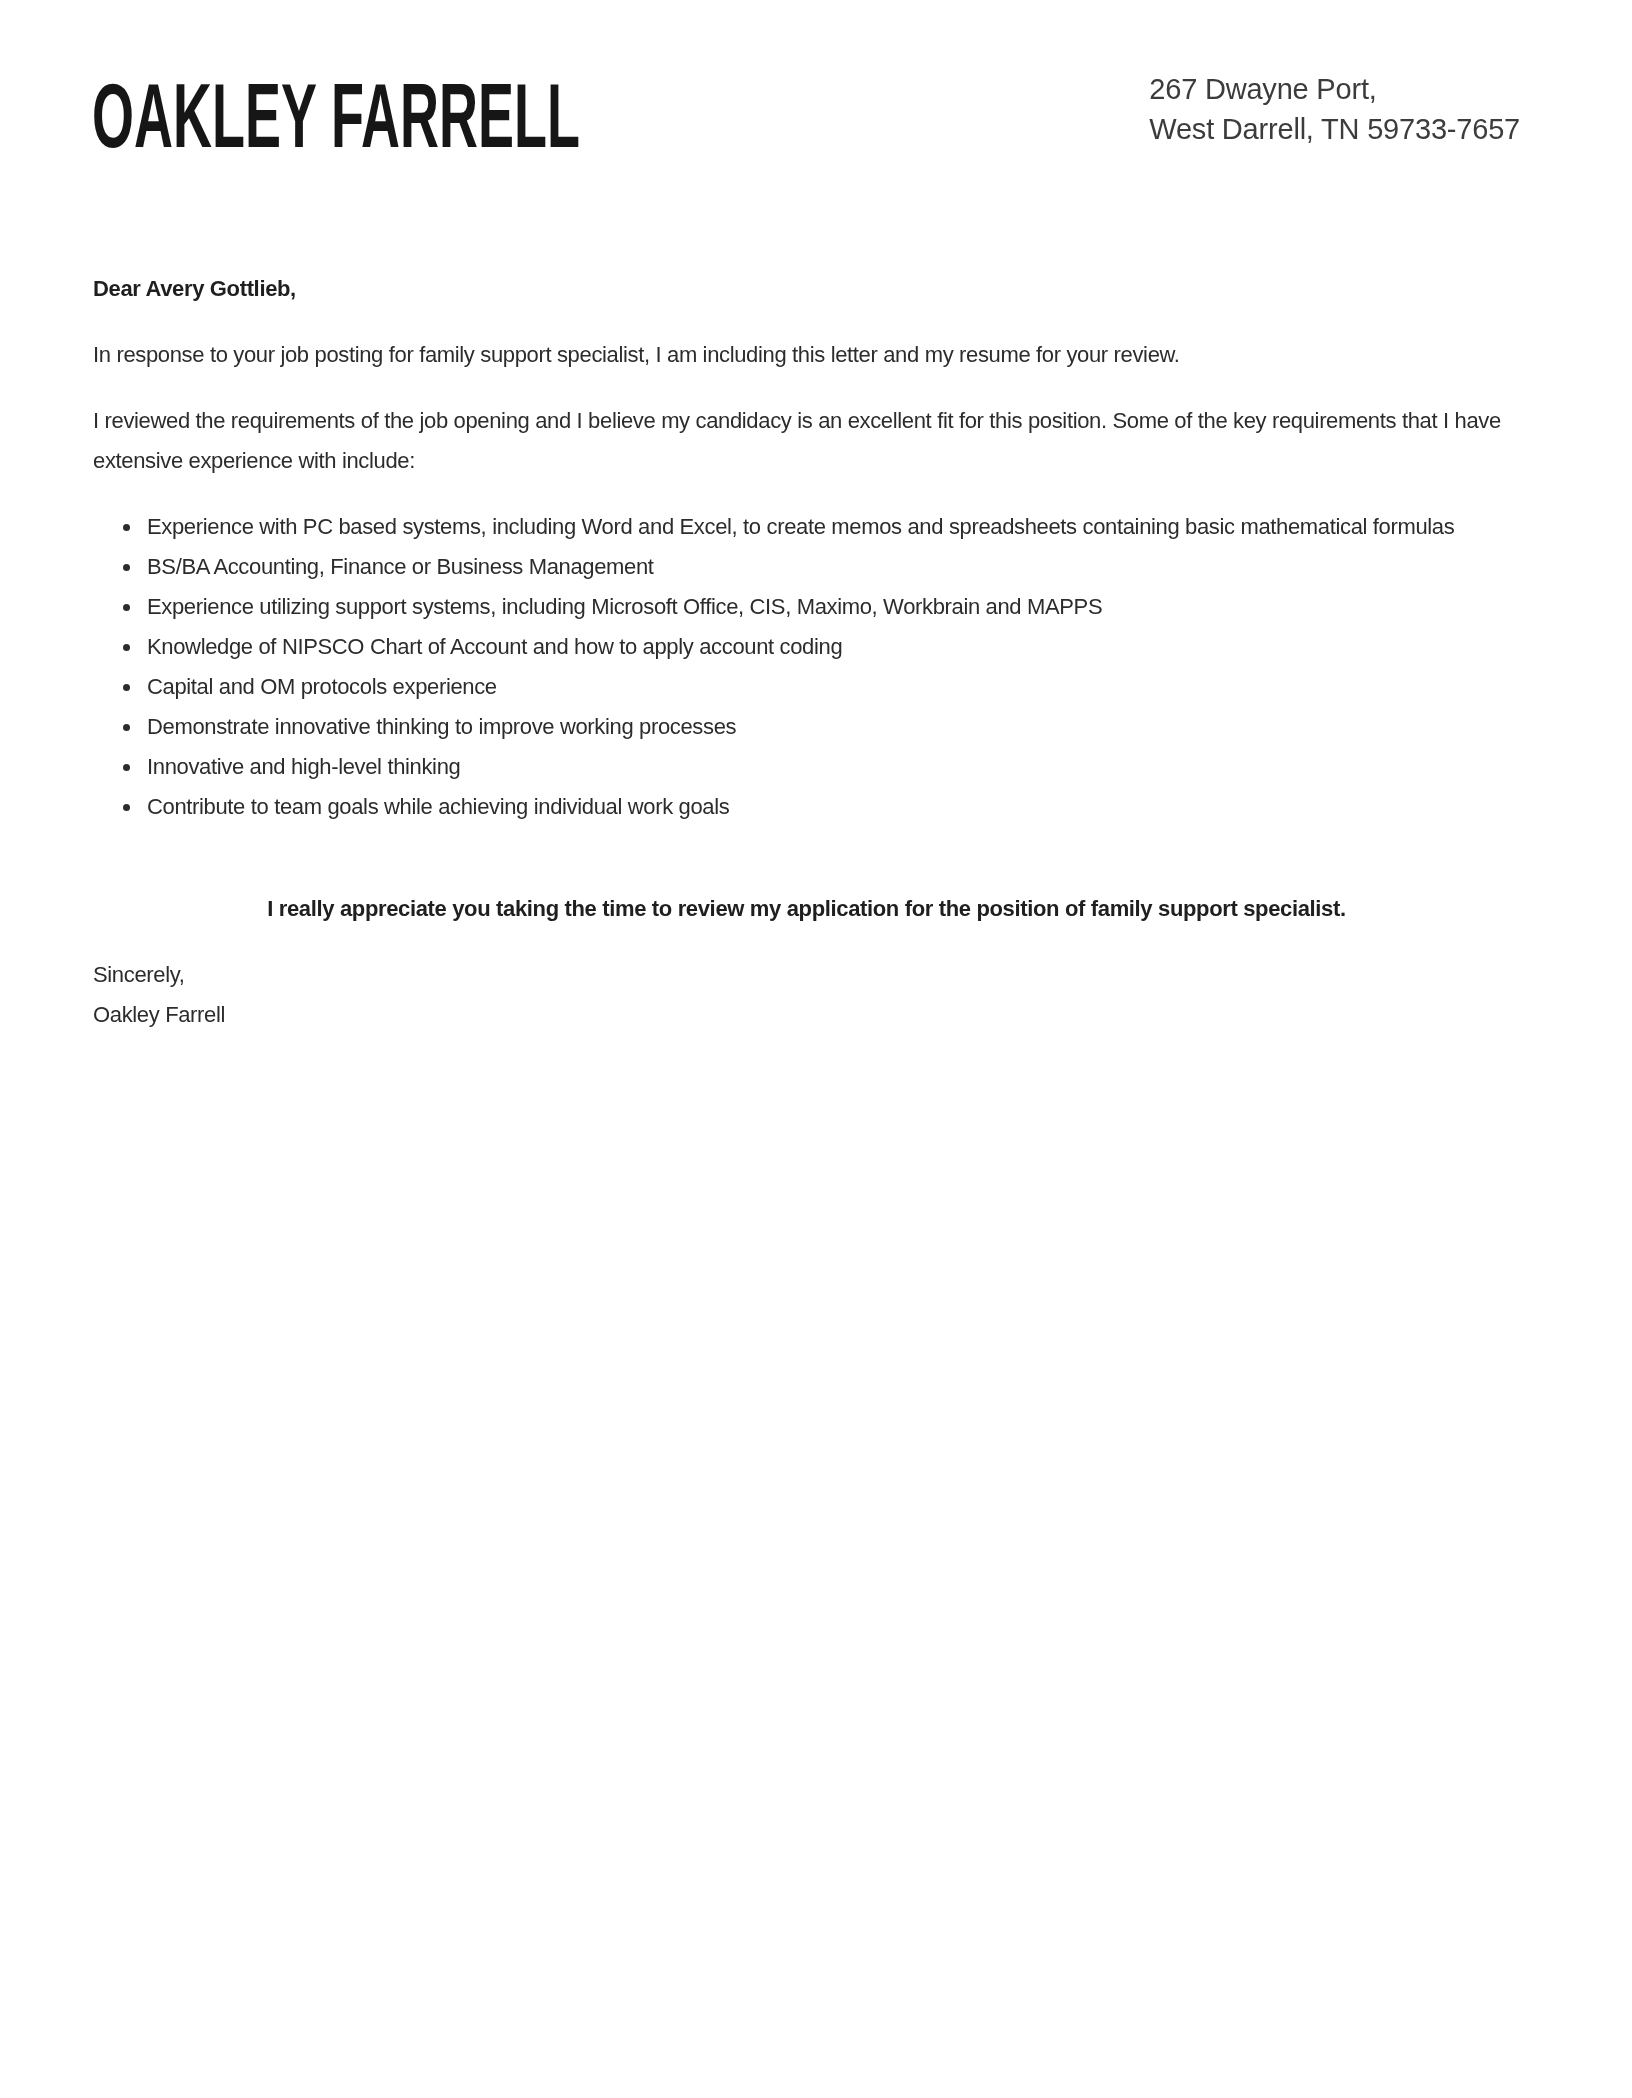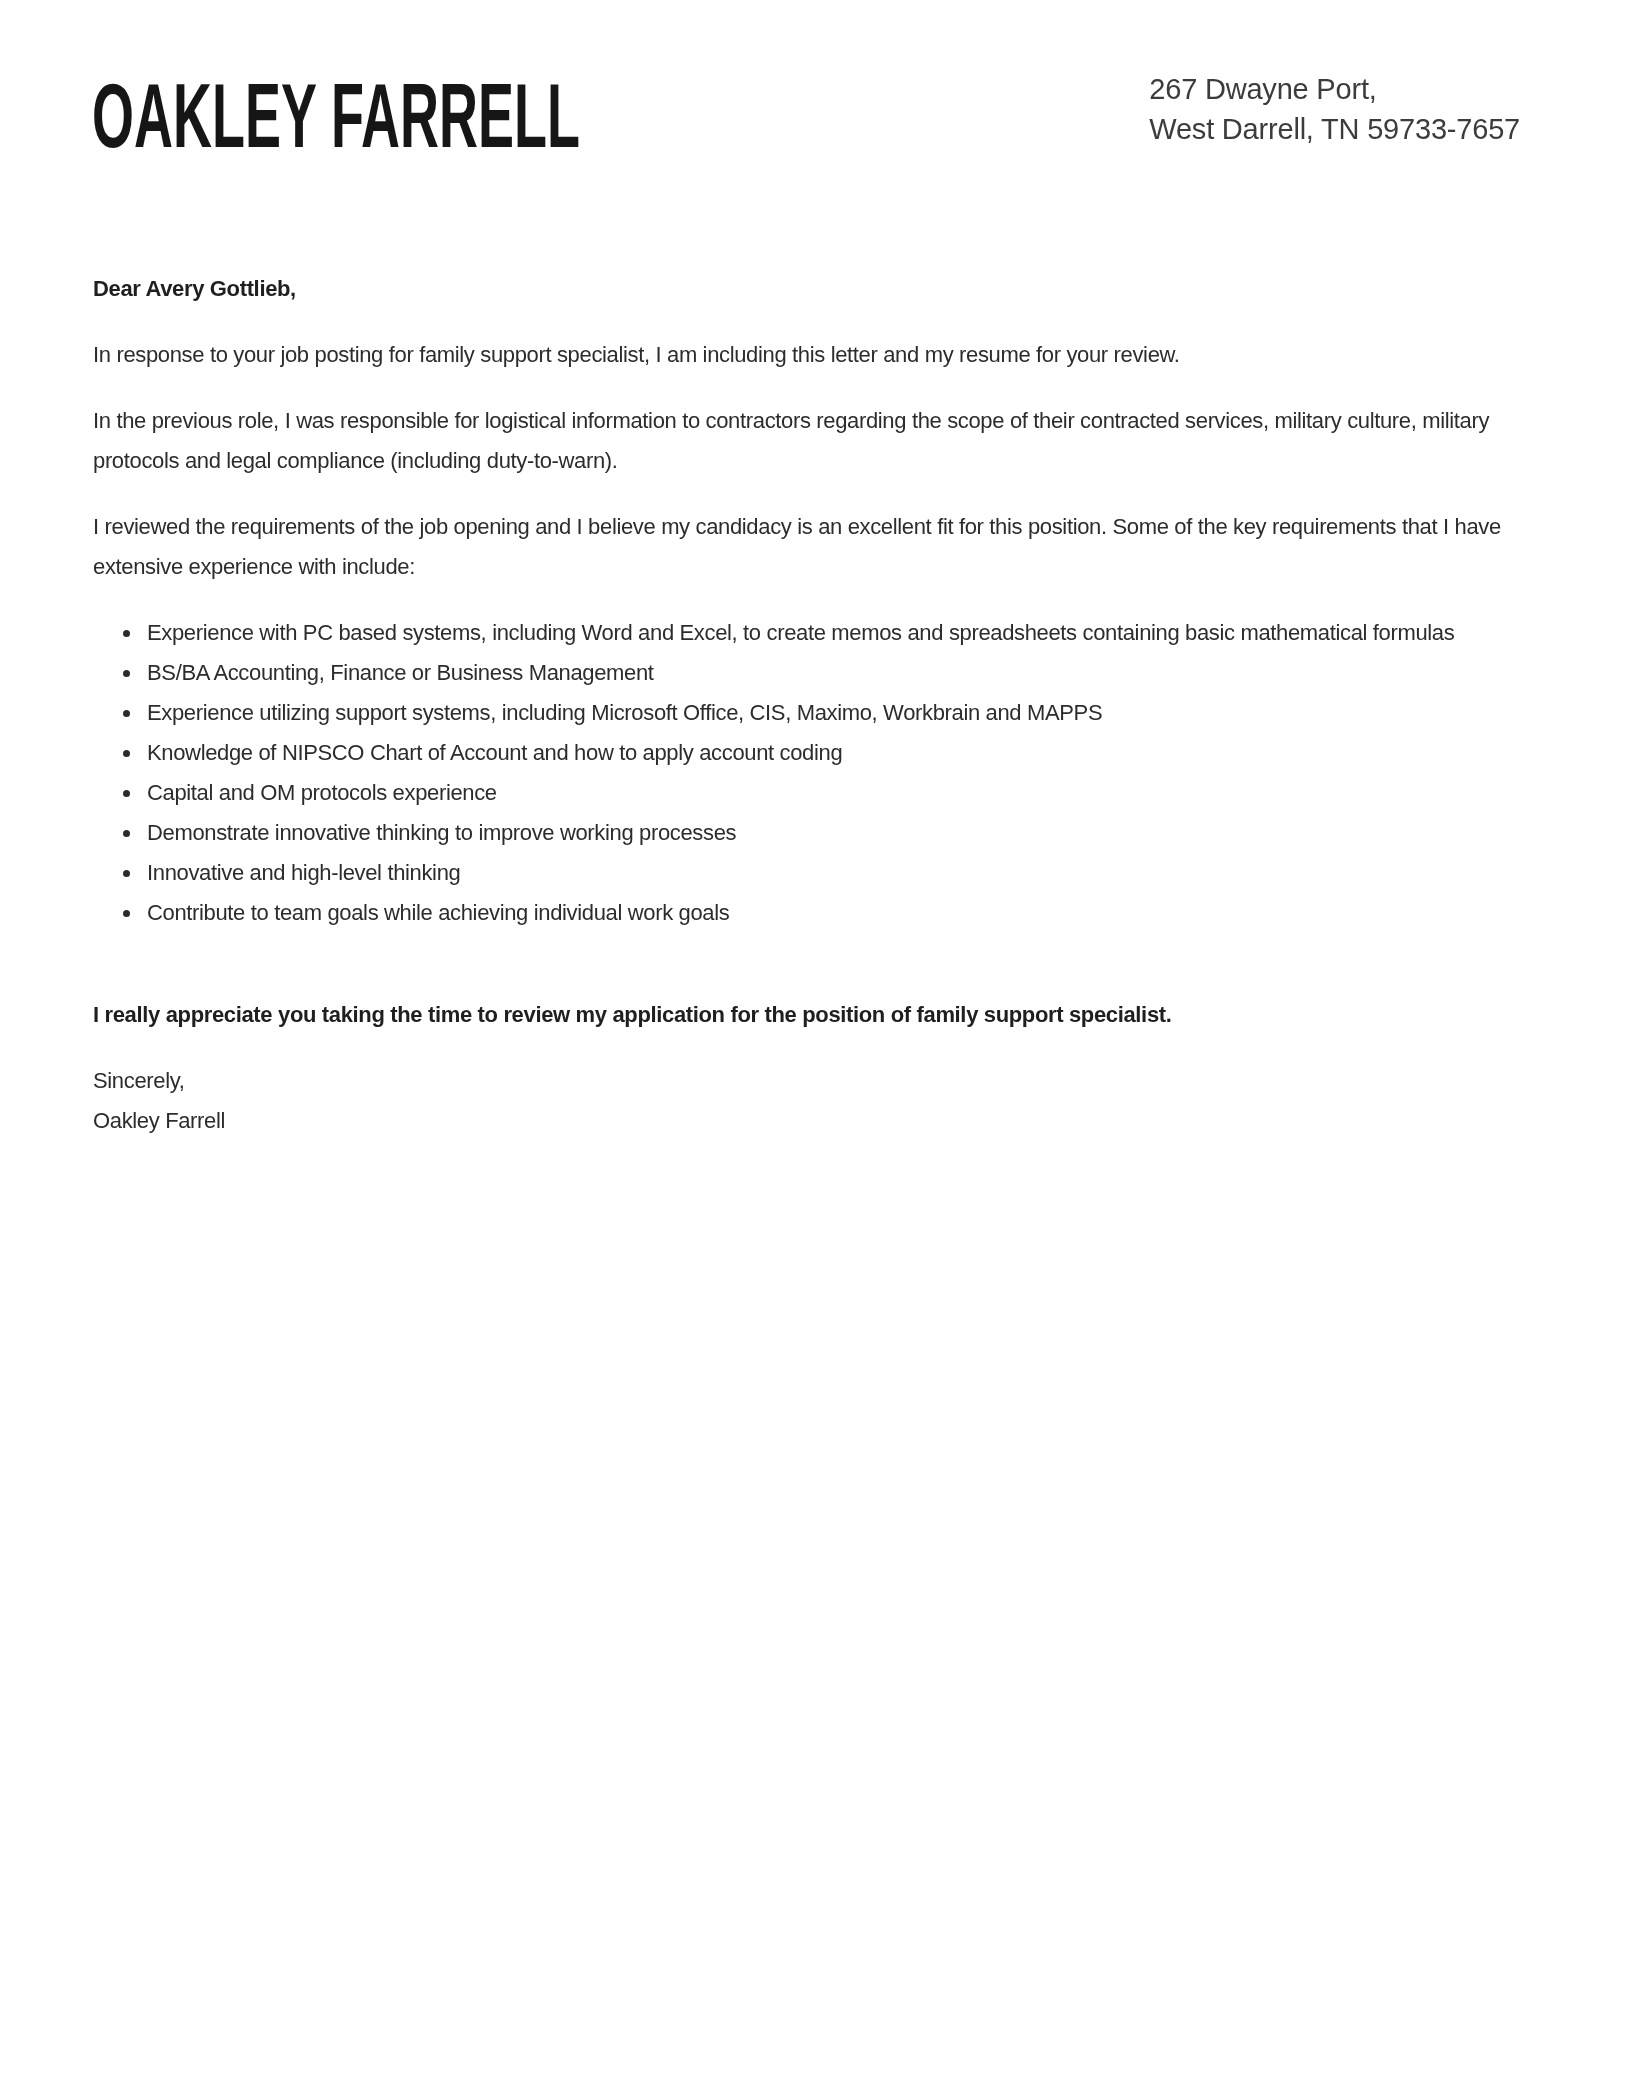--- a/index.html
+++ b/index.html
@@ -45,42 +45,41 @@
     color: #2c2c2c;
   }
   .letter p { margin: 0 0 26px 0; }
   .greeting { font-weight: 700; color: #1f1f1f; }
   ul.req-list {
     margin: 0;
     padding: 0 0 0 50px;
     list-style: disc outside;
   }
   ul.req-list li { padding-left: 4px; }
-  .closing { font-weight: 700; color: #1f1f1f; margin: 62px 0 26px 0 !important; }
+  .closing { font-weight: 700; color: #1f1f1f; margin: 62px 0 26px 0 !important; text-align: center; }
   .sig-line { line-height: 40px; }
 </style>
 </head>
 <body>
 
 <div class="page">
 
   <div class="sender-name">OAKLEY FARRELL</div>
 
   <div class="sender-address">
     <div>267 Dwayne Port,</div>
     <div>West Darrell, TN 59733-7657</div>
   </div>
 
   <div class="letter">
 
     <p class="greeting">Dear Avery Gottlieb,</p>
 
     <p>In response to your job posting for family support specialist, I am including this letter and my resume for your review.</p>
 
-    <p>In the previous role, I was responsible for logistical information to contractors regarding the scope of their contracted services, military culture, military protocols and legal compliance (including duty-to-warn).</p>
 
     <p>I reviewed the requirements of the job opening and I believe my candidacy is an excellent fit for this position. Some of the key requirements that I have extensive experience with include:</p>
 
     <ul class="req-list">
       <li>Experience with PC based systems, including Word and Excel, to create memos and spreadsheets containing basic mathematical formulas</li>
       <li>BS/BA Accounting, Finance or Business Management</li>
       <li>Experience utilizing support systems, including Microsoft Office, CIS, Maximo, Workbrain and MAPPS</li>
       <li>Knowledge of NIPSCO Chart of Account and how to apply account coding</li>
       <li>Capital and OM protocols experience</li>
       <li>Demonstrate innovative thinking to improve working processes</li>

